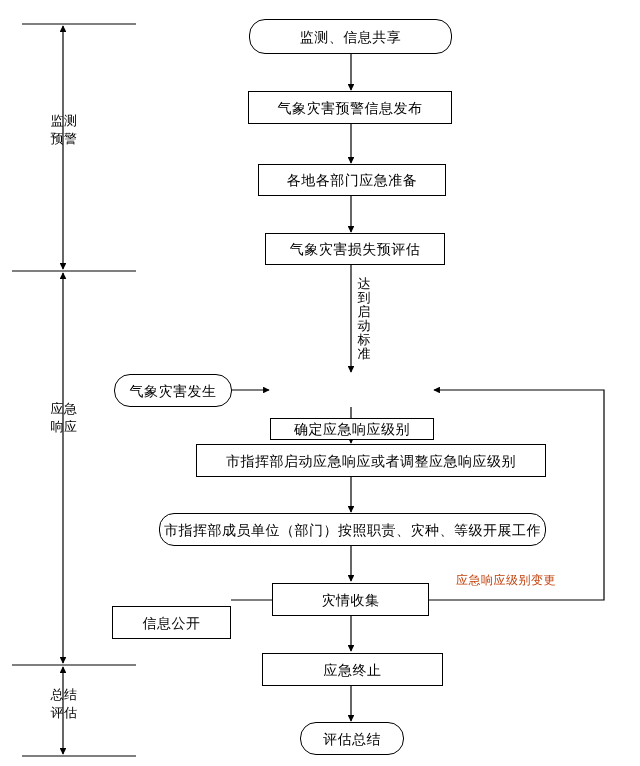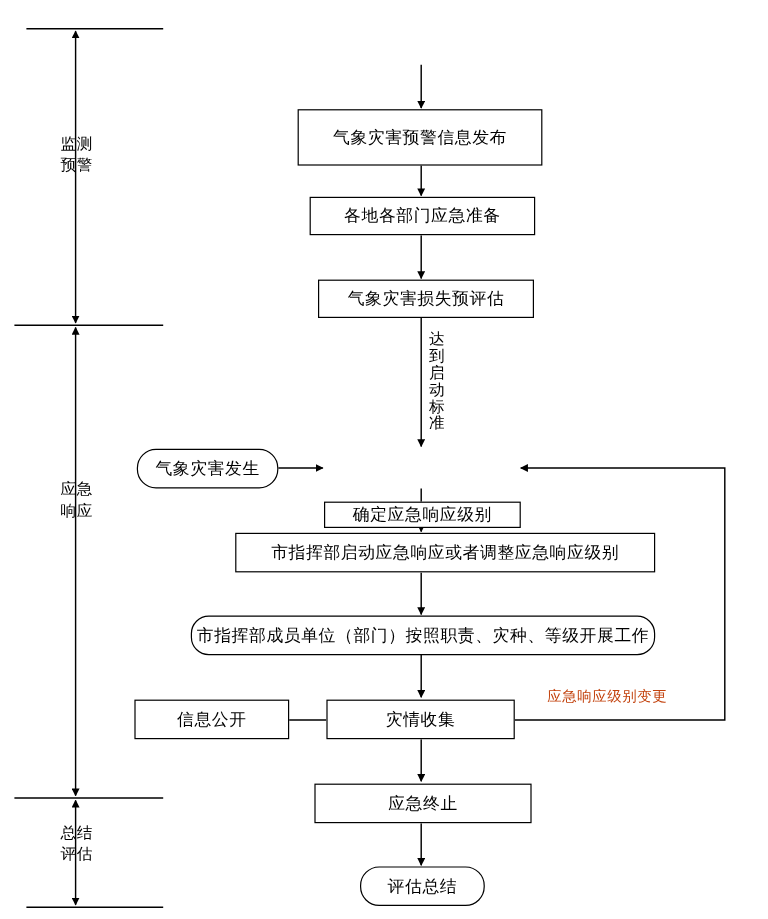--- a/index.html
+++ b/index.html
@@ -121,22 +121,25 @@
   </div>
   <div class="phase-label" style="left:34px; top:400px;">
     <div>应急</div>
     <div>响应</div>
   </div>
   <div class="phase-label" style="left:34px; top:686px;">
     <div>总结</div>
     <div>评估</div>
   </div>
 
+  <div class="node rounded" style="left:249px; top:19px; width:203px; height:35px;">
+    <span>监测、信息共享</span>
+  </div>
 
-  <div class="node" style="left:248px; top:91px; width:204px; height:47px;">
+  <div class="node" style="left:248px; top:91px; width:204px; height:33px;">
     <span>气象灾害预警信息发布</span>
   </div>
 
   <div class="node" style="left:258px; top:164px; width:188px; height:32px;justify-content:center;">
     <span>各地各部门应急准备</span>
   </div>
 
   <div class="node" style="left:265px; top:233px; width:180px; height:32px;">
     <span>气象灾害损失预评估</span>
   </div>
@@ -152,21 +155,21 @@
   </div>
 
   <div class="node" style="left:196px; top:444px; width:350px; height:33px;">
     <span>市指挥部启动应急响应或者调整应急响应级别</span>
   </div>
 
   <div class="node" style="left:159px; top:513px; width:387px; height:33px;border-radius:15px;">
     <span>市指挥部成员单位（部门）按照职责、灾种、等级开展工作</span>
   </div>
 
-  <div class="node" style="left:112px; top:583px; width:129px; height:33px;align-items:center;">
+  <div class="node" style="left:112px; top:606px; width:119px; height:33px;align-items:center;">
     <span>信息公开</span>
   </div>
 
   <div class="node" style="left:272px; top:583px; width:157px; height:33px;">
     <span>灾情收集</span>
   </div>
 
   <div class="edge-label" style="left:456px; top:572px;">应急响应级别变更</div>
 
   <div class="node" style="left:262px; top:653px; width:181px; height:33px;">

